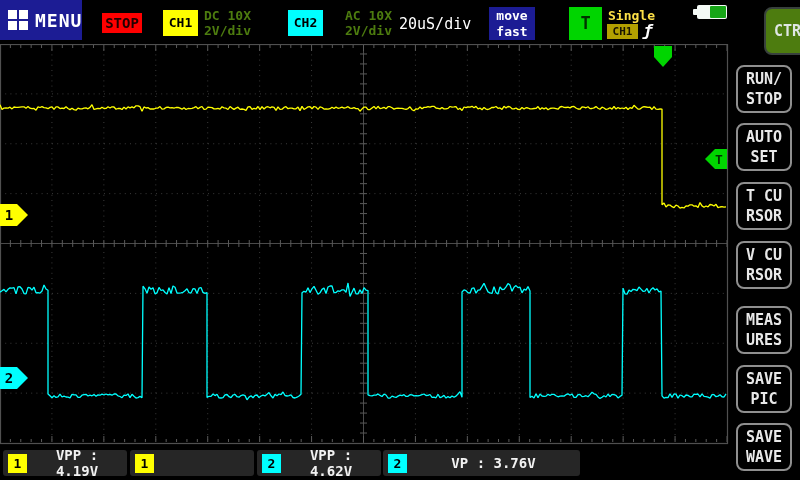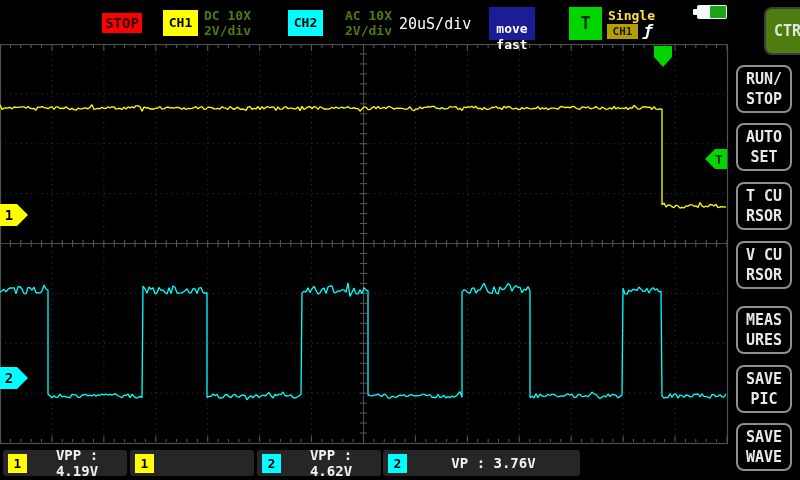--- a/index.html
+++ b/index.html
@@ -18,21 +18,21 @@
   .ch-badge{position:absolute;top:10px;width:35px;height:26px;color:#000;font-weight:bold;
     font-size:13px;text-align:center;line-height:26px;cursor:pointer;}
   .ch1-badge{left:163px;background:#ffff00;}
   .ch2-badge{left:288px;background:#00ffff;}
   .ch-info{position:absolute;top:8px;color:#4d7c0f;font-weight:bold;font-size:13px;line-height:15px;}
   .ch1-info{left:204px;} .ch2-info{left:329px;margin-left:16px;}
   .ch-info span{display:block;}
   .timebase{position:absolute;left:399px;top:15px;color:#fff;font-weight:normal;font-size:15px;}
   .movefast{position:absolute;left:489px;top:7px;width:46px;height:33px;background:#1c1c94;
     color:#fff;font-weight:bold;font-size:13px;line-height:16px;text-align:center;
-    white-space:pre-line;cursor:pointer;padding-top:14px;}
+    white-space:pre-line;cursor:pointer;padding-top:1px;}
   .t-badge{position:absolute;left:569px;top:7px;width:33px;height:33px;background:#00d500;
     color:#003300;font-weight:bold;font-size:17px;text-align:center;line-height:33px;cursor:pointer;}
   .single-label{position:absolute;left:608px;top:8px;color:#fde047;font-weight:bold;font-size:13px;}
   .trig-src{position:absolute;left:607px;top:24px;width:31px;height:15px;background:#b3a000;
     color:#1a1500;font-weight:bold;font-size:11px;text-align:center;line-height:15px;cursor:pointer;}
   .edge-glyph{position:absolute;left:643px;top:21px;color:#fff;font-weight:bold;font-size:16px;font-style:italic;}
   .battery{position:absolute;left:697px;top:5px;width:30px;height:14px;background:#f4faf6;border-radius:2px;}
   .battery .nub{position:absolute;left:-4px;top:4px;width:4px;height:6px;background:#f4faf6;display:block;border-radius:1px 0 0 1px;}
   .battery .fill{position:absolute;right:1px;top:1px;bottom:1px;background:#17a617;display:block;border-radius:1px;}
 
@@ -51,20 +51,29 @@
   .pill .badge{width:19px;height:19px;color:#000;font-weight:bold;font-size:13px;
     text-align:center;line-height:19px;flex:0 0 auto;}
   .pill .txt{flex:1;text-align:center;color:#f2f2f2;font-weight:bold;font-size:14px;padding:0 4px;}
 </style>
 </head>
 <body>
 
 <div class="screen">
 
   <div class="header">
+    <div class="menu-btn">
+      <span class="menu-icon">
+          <i></i>
+          <i></i>
+          <i></i>
+          <i></i>
+        </span>
+      <span class="menu-label">MENU</span>
+    </div>
     <div class="stop-badge">STOP</div>
 
     <div class="ch-badge ch1-badge">CH1</div>
     <div class="ch-info ch1-info">
       <span>DC 10X</span>
       <span>2V/div</span>
     </div>
 
     <div class="ch-badge ch2-badge">CH2</div>
     <div class="ch-info ch2-info">

